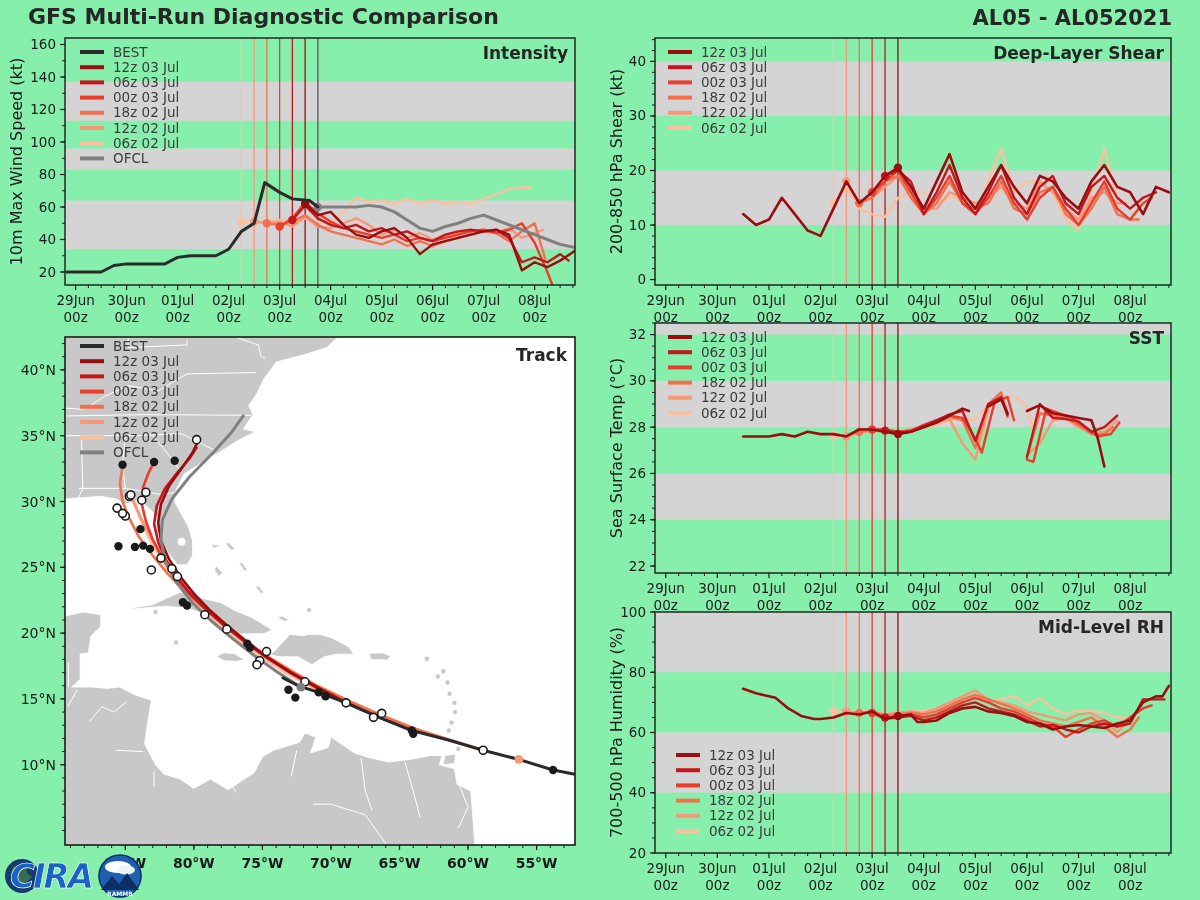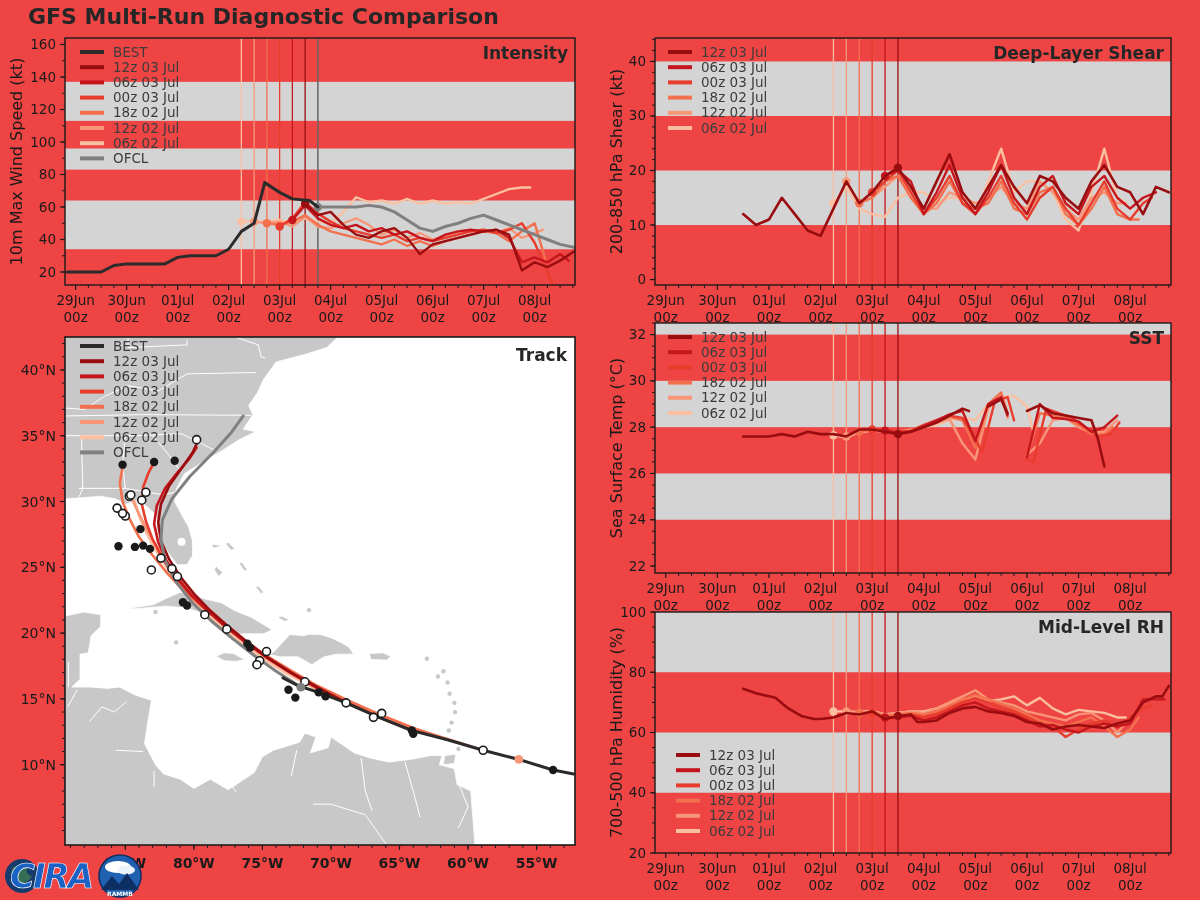--- a/index.html
+++ b/index.html
@@ -1,26 +1,27 @@
 <!DOCTYPE html>
 <html><head>
 <meta charset="utf-8">
 <style>
   html,body{margin:0;padding:0;background:#ffffff;}
-  .fig{position:relative;width:1200px;height:900px;background:#ef4444;
+  .fig{position:relative;width:1200px;height:900px;background:#86efac;
        font-family:"DejaVu Sans","Liberation Sans",sans-serif;overflow:hidden;}
   .page-title{position:absolute;left:28px;top:4px;font-size:22px;font-weight:bold;color:#262626;}
   .storm-id{position:absolute;right:28px;top:6px;font-size:21px;font-weight:bold;color:#262626;}
   svg text{font-family:"DejaVu Sans","Liberation Sans",sans-serif;}
 </style>
 </head>
 <body>
 
 <div class="fig">
   <div class="page-title">GFS Multi-Run Diagnostic Comparison</div>
+  <div class="storm-id">AL05 - AL052021</div>
 
   <svg id="chart" width="1200" height="900" viewBox="0 0 1200 900">
       <g>
         <defs>
           <clipPath id="clip-intensity">
             <rect x="65" y="38" width="510" height="247"></rect>
           </clipPath>
         </defs>
         <g clip-path="url(#clip-intensity)">
           <rect x="65" y="200.5" width="510" height="48.75" fill="#d4d4d4"></rect>

